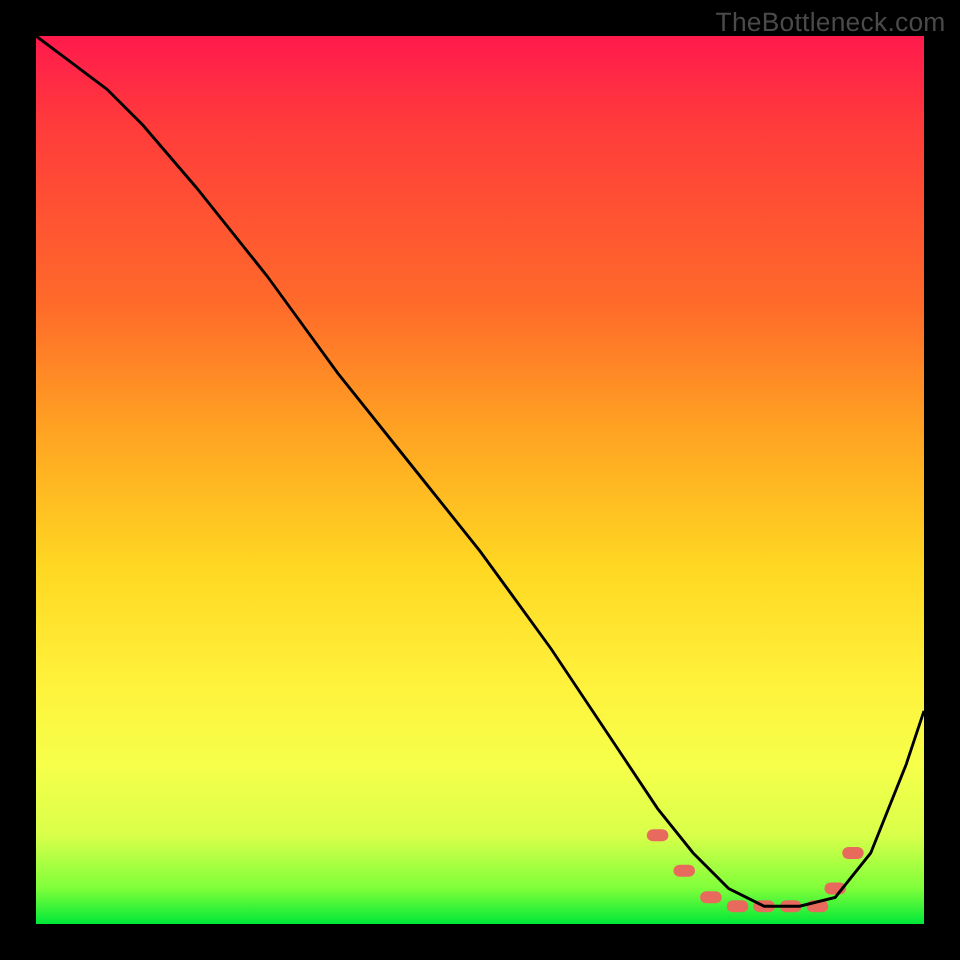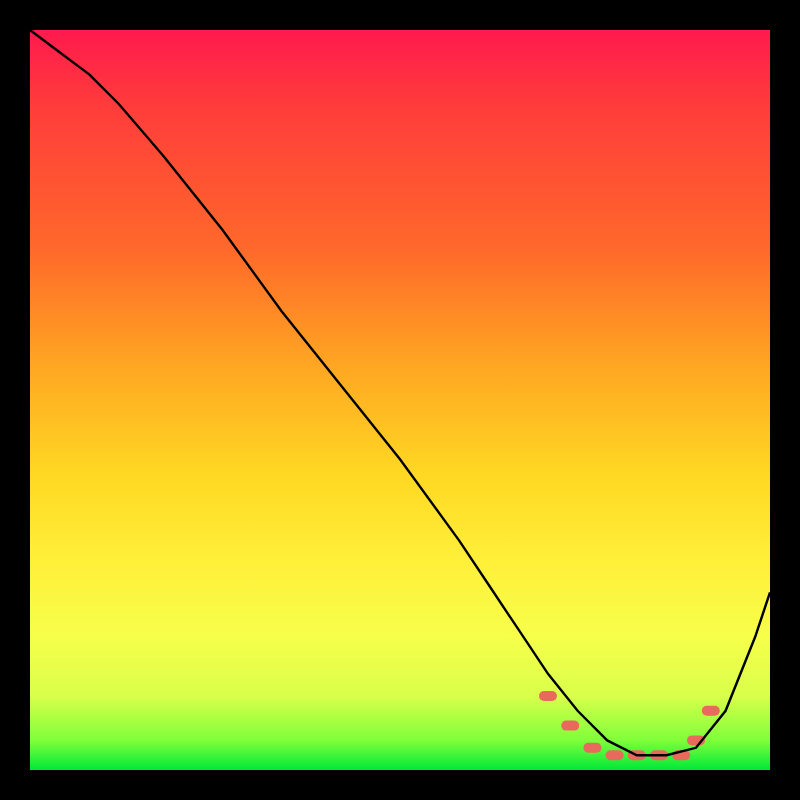--- a/index.html
+++ b/index.html
@@ -54,20 +54,21 @@
     width: 740px;
     height: 740px;
     overflow: visible;
   }
 </style>
 </head>
 <body>
 
 <div class="frame">
 
+  <div class="watermark">TheBottleneck.com</div>
 
   <div class="plot">
     <svg class="curve" viewBox="0 0 740 740">
       <g id="highlight-dots">
           <rect x="509.0" y="661.0" width="18" height="10" rx="5" fill="#e86a5c"></rect>
           <rect x="531.2" y="690.6" width="18" height="10" rx="5" fill="#e86a5c"></rect>
           <rect x="553.4" y="712.8" width="18" height="10" rx="5" fill="#e86a5c"></rect>
           <rect x="575.6" y="720.2" width="18" height="10" rx="5" fill="#e86a5c"></rect>
           <rect x="597.8" y="720.2" width="18" height="10" rx="5" fill="#e86a5c"></rect>
           <rect x="620.0" y="720.2" width="18" height="10" rx="5" fill="#e86a5c"></rect>

